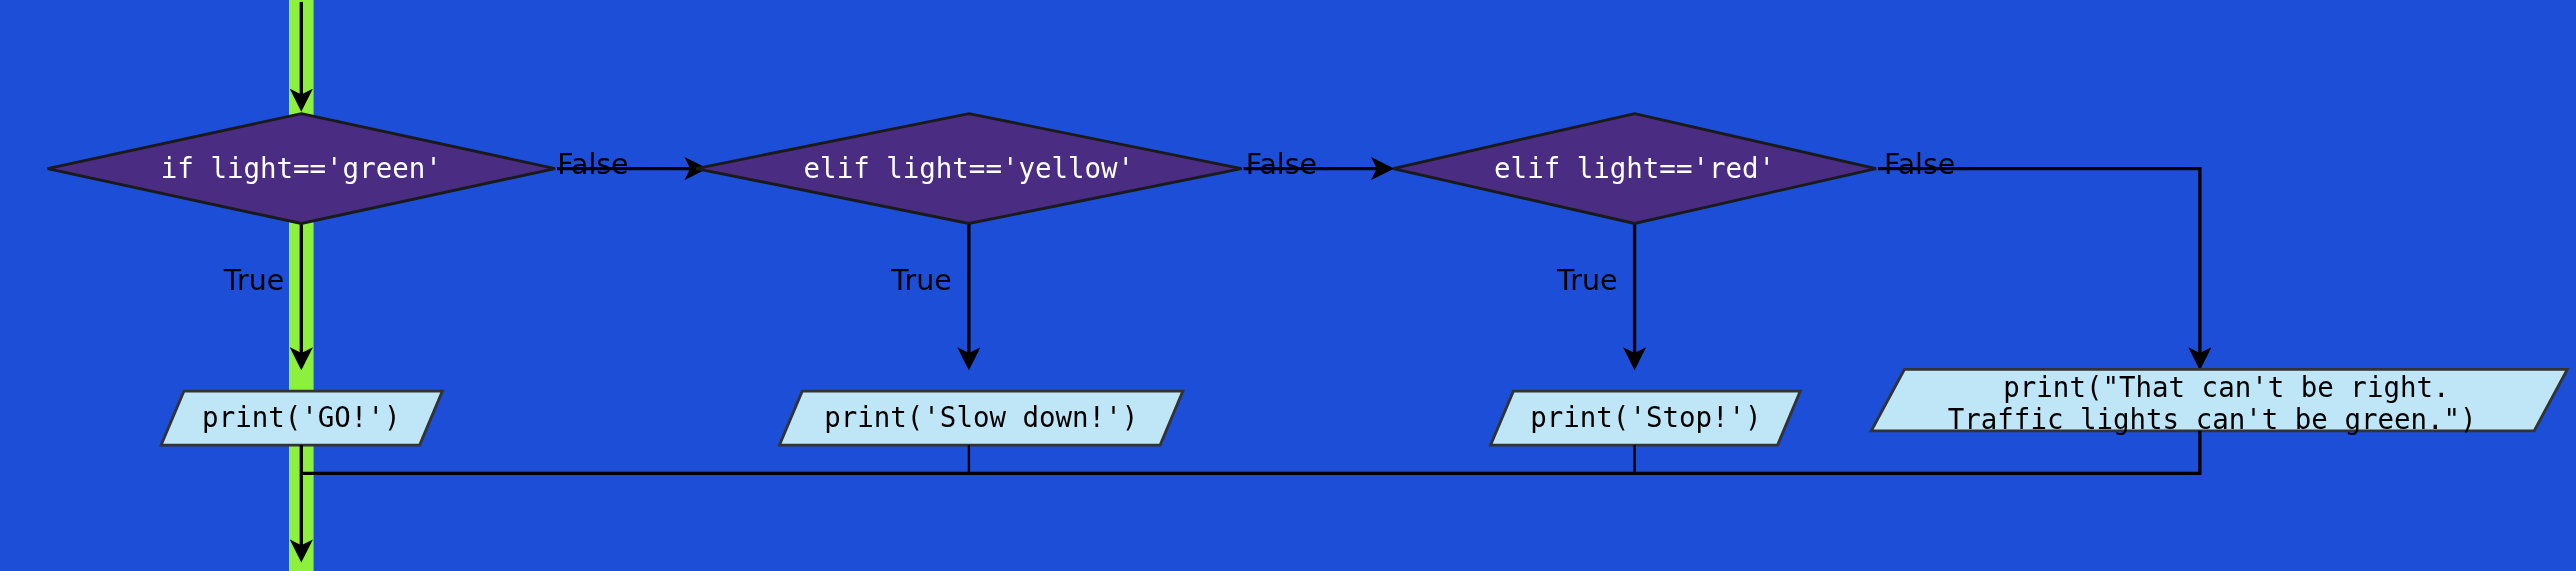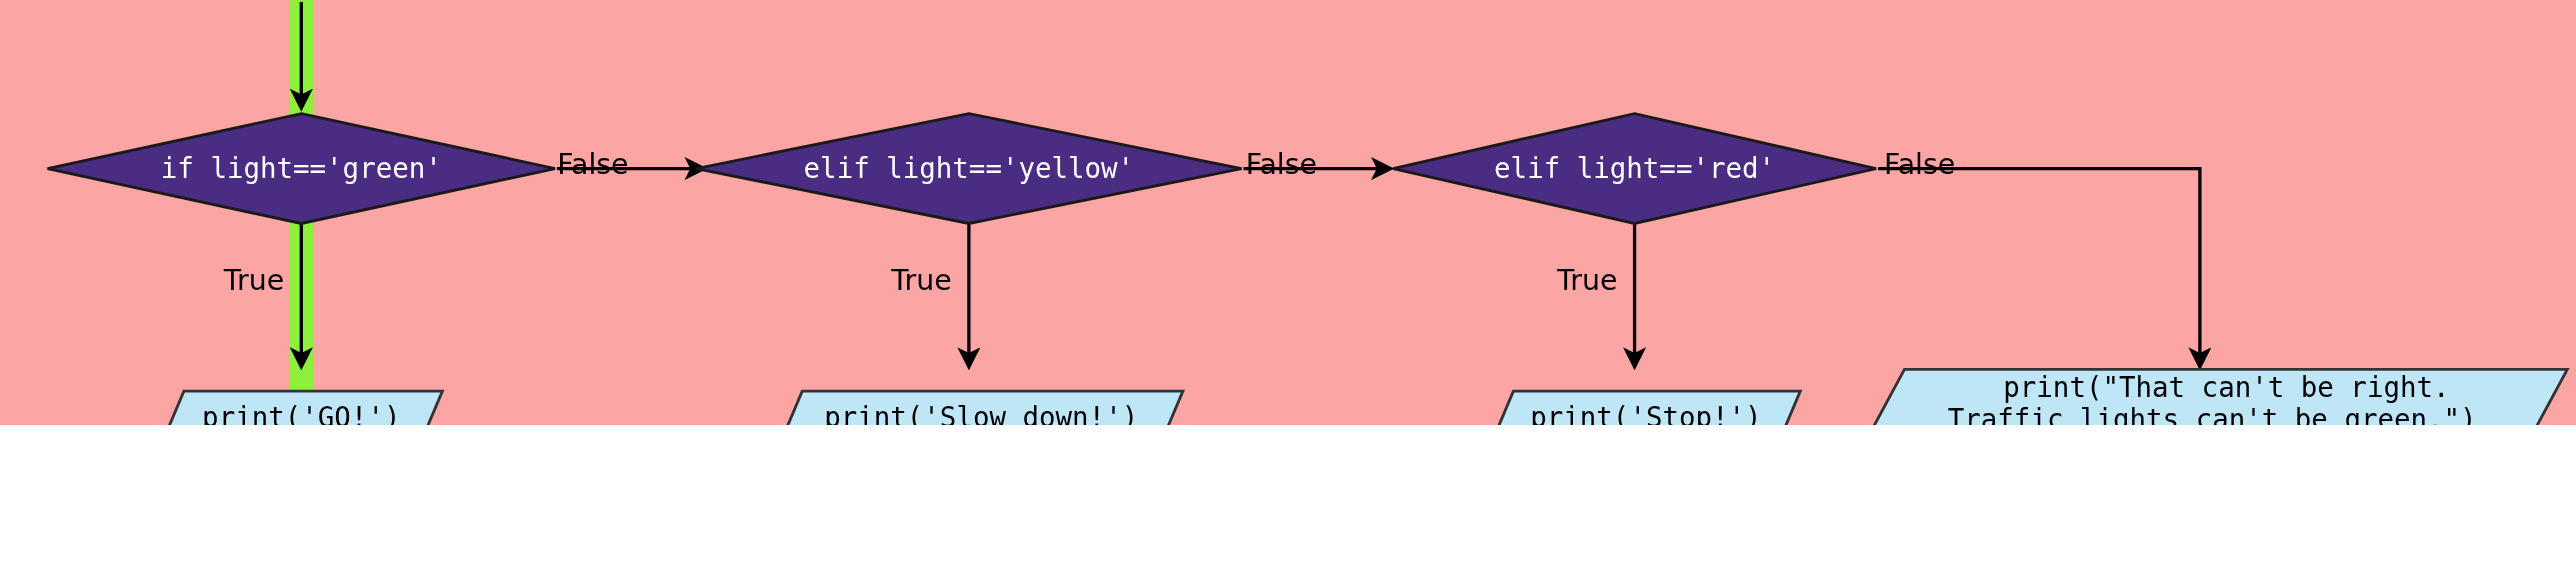--- a/index.html
+++ b/index.html
@@ -3,22 +3,22 @@
 <meta charset="utf-8">
 <style>
   html, body {
     margin: 0;
     padding: 0;
     background: #ffffff;
   }
   #flow-wrap {
     position: relative;
     width: 2576px;
-    height: 425px;
-    background: #fca5a5;
+    height: 571px;
+    background: #1d4ed8;
     overflow: hidden;
     font-family: "DejaVu Sans Mono", monospace;
   }
   svg#flowchart {
     display: block;
     width: 2576px;
     height: 571px;
   }
   .node-text {
     font-family: "DejaVu Sans Mono", "Liberation Mono", monospace;

